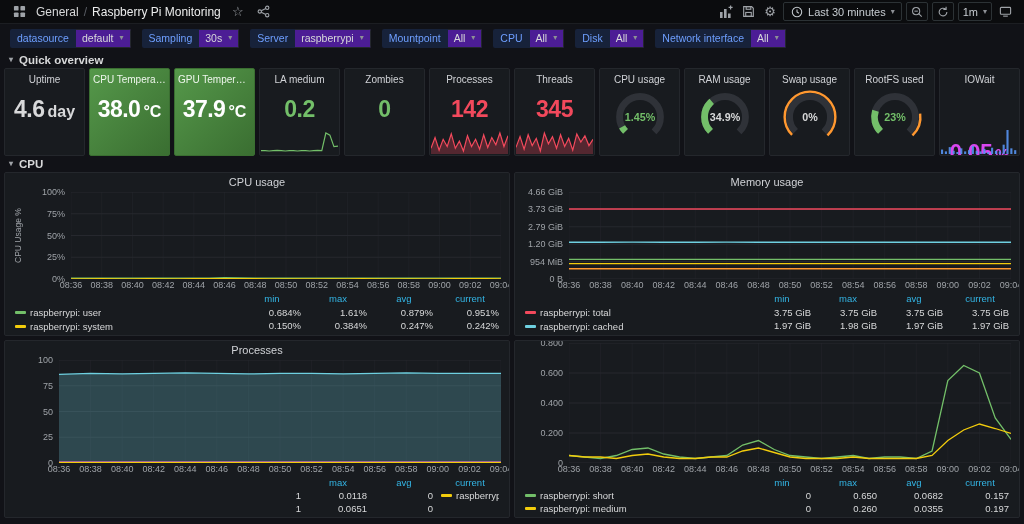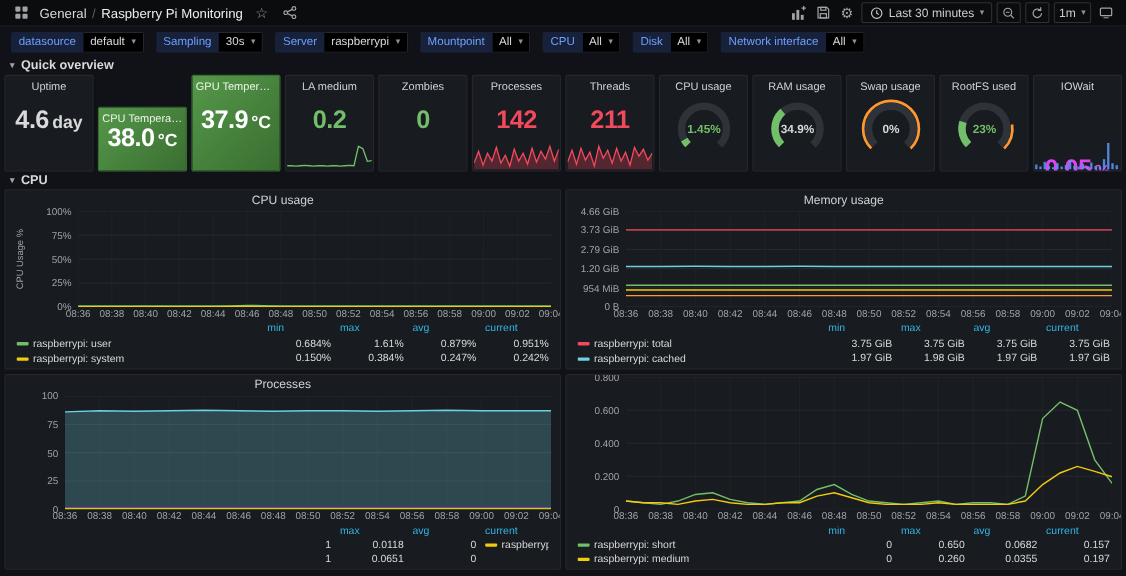--- a/index.html
+++ b/index.html
@@ -18,21 +18,21 @@
   .crumb-sep{color:#5a5e65;margin:0 5px}
   .crumb-title{color:#eceded;font-weight:500}
   .time-btn,.sq-btn{display:inline-flex;align-items:center;gap:5px;height:19px;border:1px solid #2c3235;background:#0b0c0e;border-radius:2px;padding:0 6px;font-size:11px;color:#c7ccd1;cursor:pointer}
   .sq-btn{padding:8px 4px}
   .caret{color:#8e9196;font-size:8px;line-height:1}
 
   
   .vars{display:flex;align-items:center;gap:11px;padding:0 10px;height:28px}
   .var-chip{display:flex;font-size:10.5px;height:19px;border-radius:2px;overflow:hidden}
   .var-label{background:#17223a;color:#6e9fff;display:flex;align-items:center;padding:0 7px;font-weight:500;white-space:nowrap}
-  .var-value{background:#000000;border:1px solid #24272e;border-left:none;color:#d8d9da;display:flex;align-items:center;gap:6px;padding:0 6px;cursor:pointer;white-space:nowrap}
+  .var-value{background:#4c1d95;border:1px solid #24272e;border-left:none;color:#d8d9da;display:flex;align-items:center;gap:6px;padding:0 6px;cursor:pointer;white-space:nowrap}
 
   
   .row-header{display:flex;align-items:center;gap:6px;height:16px;padding:0 9px;font-size:11.5px;font-weight:600;color:#d8d9da;cursor:pointer}
   .row-chevron{color:#9fa3a8;font-size:8px;line-height:1}
 
   
   .panel{background:#181b1f;border:1px solid #24272c;border-radius:2px;position:relative;overflow:hidden}
   .p-title{font-size:10px;color:#d0d2d6;text-align:center;padding:5px 3px 0 3px;white-space:nowrap;overflow:hidden;text-overflow:ellipsis;cursor:pointer}
 
   
@@ -56,21 +56,21 @@
   .axis-name{width:12px;writing-mode:vertical-rl;transform:rotate(180deg);font-size:8.5px;color:#9fa3a8;text-align:center;white-space:nowrap}
   .yticks{width:46px;position:relative;flex:none}
   .ytick{position:absolute;right:6px;transform:translateY(-50%);font-size:9px;color:#9fa3a8;white-space:nowrap}
   .plot{flex:1;position:relative;min-width:0}
   .plot-svg{position:absolute;inset:0;width:100%;height:100%;display:block}
   .xticks{position:relative;height:12px;margin-left:46px;flex:none}
   .xticks.named{margin-left:58px}
   .xtick{position:absolute;top:1px;transform:translateX(-50%);font-size:9px;color:#9fa3a8;white-space:nowrap}
   .legend{display:grid;column-gap:8px;font-size:9.5px;line-height:13px;height:42px;overflow:hidden;padding:1px 2px 0 2px;flex:none}
   .tall .legend{height:40px}
-  .lg-h{color:#33b5e5;text-align:left;cursor:pointer}
+  .lg-h{color:#33b5e5;text-align:center;cursor:pointer}
   .lg-v{color:#d8d9da;text-align:right;white-space:nowrap}
   .lg-name{display:flex;align-items:center;gap:4px;color:#d8d9da;white-space:nowrap;overflow:hidden;cursor:pointer}
   .lg-swatch{display:inline-block;width:11px;height:3px;border-radius:1px;flex:none}
 </style>
 </head>
 <body>
 
 <div class="app">
 
   <div class="navbar">
@@ -206,21 +206,21 @@
 
   <div class="row-header">
     <span class="row-chevron">▾</span>
     <span>Quick overview</span>
   </div>
   <div class="overview">
       <div class="panel stat-panel">
         <div class="p-title">Uptime</div>
         <div class="stat-value" style="color: rgb(216, 217, 218);"><span class="stat-num">4.6</span><span class="stat-suffix">day</span></div>
       </div>
-      <div class="panel stat-panel green-bg" style="background: linear-gradient(135deg, rgb(85, 152, 74), rgb(58, 110, 49)); border-color: rgb(58, 110, 49); margin-top: 29px;">
+      <div class="panel stat-panel green-bg" style="background: linear-gradient(135deg, rgb(85, 152, 74), rgb(58, 110, 49)); border-color: rgb(58, 110, 49);">
         <div class="p-title">CPU Temperat...</div>
         <div class="stat-value" style="color: rgb(255, 255, 255);"><span class="stat-num">38.0</span><span class="stat-suffix">°C</span></div>
       </div>
       <div class="panel stat-panel green-bg" style="background: linear-gradient(135deg, rgb(85, 152, 74), rgb(58, 110, 49)); border-color: rgb(58, 110, 49);">
         <div class="p-title">GPU Temperat...</div>
         <div class="stat-value" style="color: rgb(255, 255, 255);"><span class="stat-num">37.9</span><span class="stat-suffix">°C</span></div>
       </div>
       <div class="panel stat-panel">
         <div class="p-title">LA medium</div>
         <div class="stat-value" style="color: rgb(115, 191, 105);"><span class="stat-num">0.2</span></div>
@@ -235,21 +235,21 @@
       <div class="panel stat-panel">
         <div class="p-title">Processes</div>
         <div class="stat-value" style="color: rgb(242, 73, 92);"><span class="stat-num">142</span></div>
         <svg class="spark" viewBox="0 0 100 26" preserveAspectRatio="none">
           <polygon points="0.00,20.30 5.26,9.50 10.53,22.10 15.79,11.30 21.05,18.50 26.32,5.90 31.58,20.30 36.84,13.10 42.11,23.00 47.37,7.70 52.63,18.50 57.89,11.30 63.16,21.20 68.42,6.80 73.68,19.40 78.95,9.50 84.21,16.70 89.47,5.00 94.74,18.50 100.00,7.70 100,26 0,26" fill="#f2495c" fill-opacity="0.28"></polygon>
           <polyline points="0.00,20.30 5.26,9.50 10.53,22.10 15.79,11.30 21.05,18.50 26.32,5.90 31.58,20.30 36.84,13.10 42.11,23.00 47.37,7.70 52.63,18.50 57.89,11.30 63.16,21.20 68.42,6.80 73.68,19.40 78.95,9.50 84.21,16.70 89.47,5.00 94.74,18.50 100.00,7.70" fill="none" stroke="#f2495c" stroke-width="1.2" vector-effect="non-scaling-stroke"></polyline>
         </svg>
       </div>
       <div class="panel stat-panel">
         <div class="p-title">Threads</div>
-        <div class="stat-value" style="color: rgb(242, 73, 92);"><span class="stat-num">211</span></div>
+        <div class="stat-value" style="color: rgb(242, 73, 92);"><span class="stat-num">345</span></div>
         <svg class="spark" viewBox="0 0 100 26" preserveAspectRatio="none">
           <polygon points="0.00,19.40 5.26,8.60 10.53,21.20 15.79,6.80 21.05,17.60 26.32,10.40 31.58,23.00 36.84,5.00 42.11,15.80 47.37,8.60 52.63,20.30 57.89,6.80 63.16,18.50 68.42,10.40 73.68,22.10 78.95,5.90 84.21,14.00 89.47,7.70 94.74,17.60 100.00,11.30 100,26 0,26" fill="#f2495c" fill-opacity="0.28"></polygon>
           <polyline points="0.00,19.40 5.26,8.60 10.53,21.20 15.79,6.80 21.05,17.60 26.32,10.40 31.58,23.00 36.84,5.00 42.11,15.80 47.37,8.60 52.63,20.30 57.89,6.80 63.16,18.50 68.42,10.40 73.68,22.10 78.95,5.90 84.21,14.00 89.47,7.70 94.74,17.60 100.00,11.30" fill="none" stroke="#f2495c" stroke-width="1.2" vector-effect="non-scaling-stroke"></polyline>
         </svg>
       </div>
       <div class="panel gauge-panel">
         <div class="p-title">CPU usage</div>
         <svg class="gauge-svg" viewBox="0 0 80 58">
           <circle cx="40" cy="30" r="21" fill="none" stroke="#2f3238" stroke-width="7" stroke-dasharray="98.96 131.95" stroke-dashoffset="0.00" transform="rotate(135 40 30)"></circle>
           <circle cx="40" cy="30" r="21" fill="none" stroke="#73bf69" stroke-width="7" stroke-dasharray="5.94 131.95" stroke-dashoffset="0.00" transform="rotate(135 40 30)"></circle>

